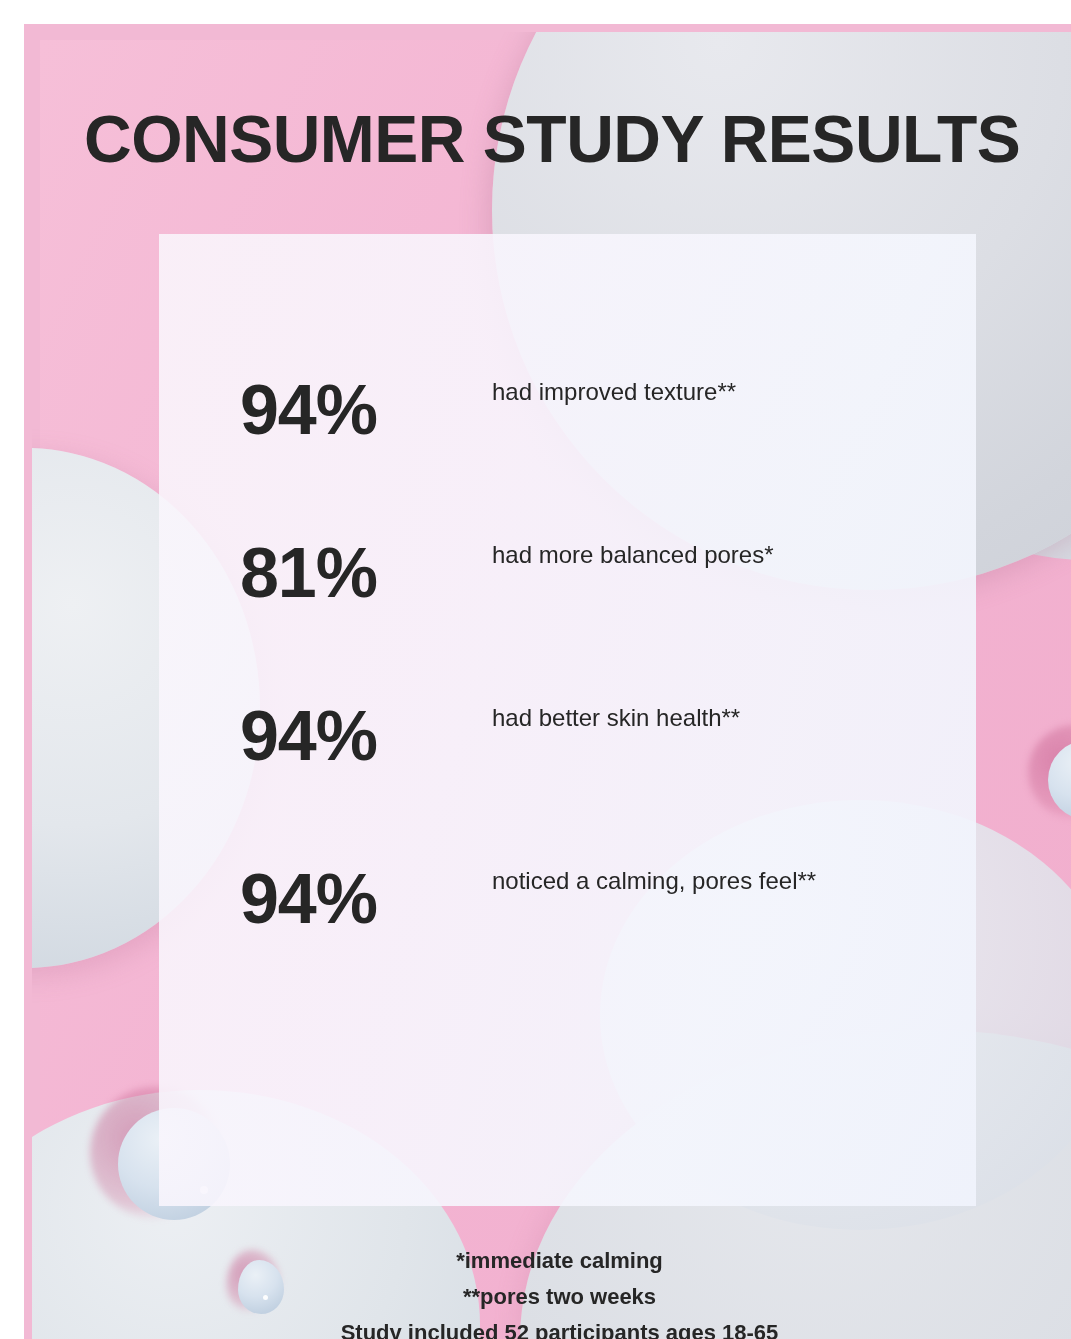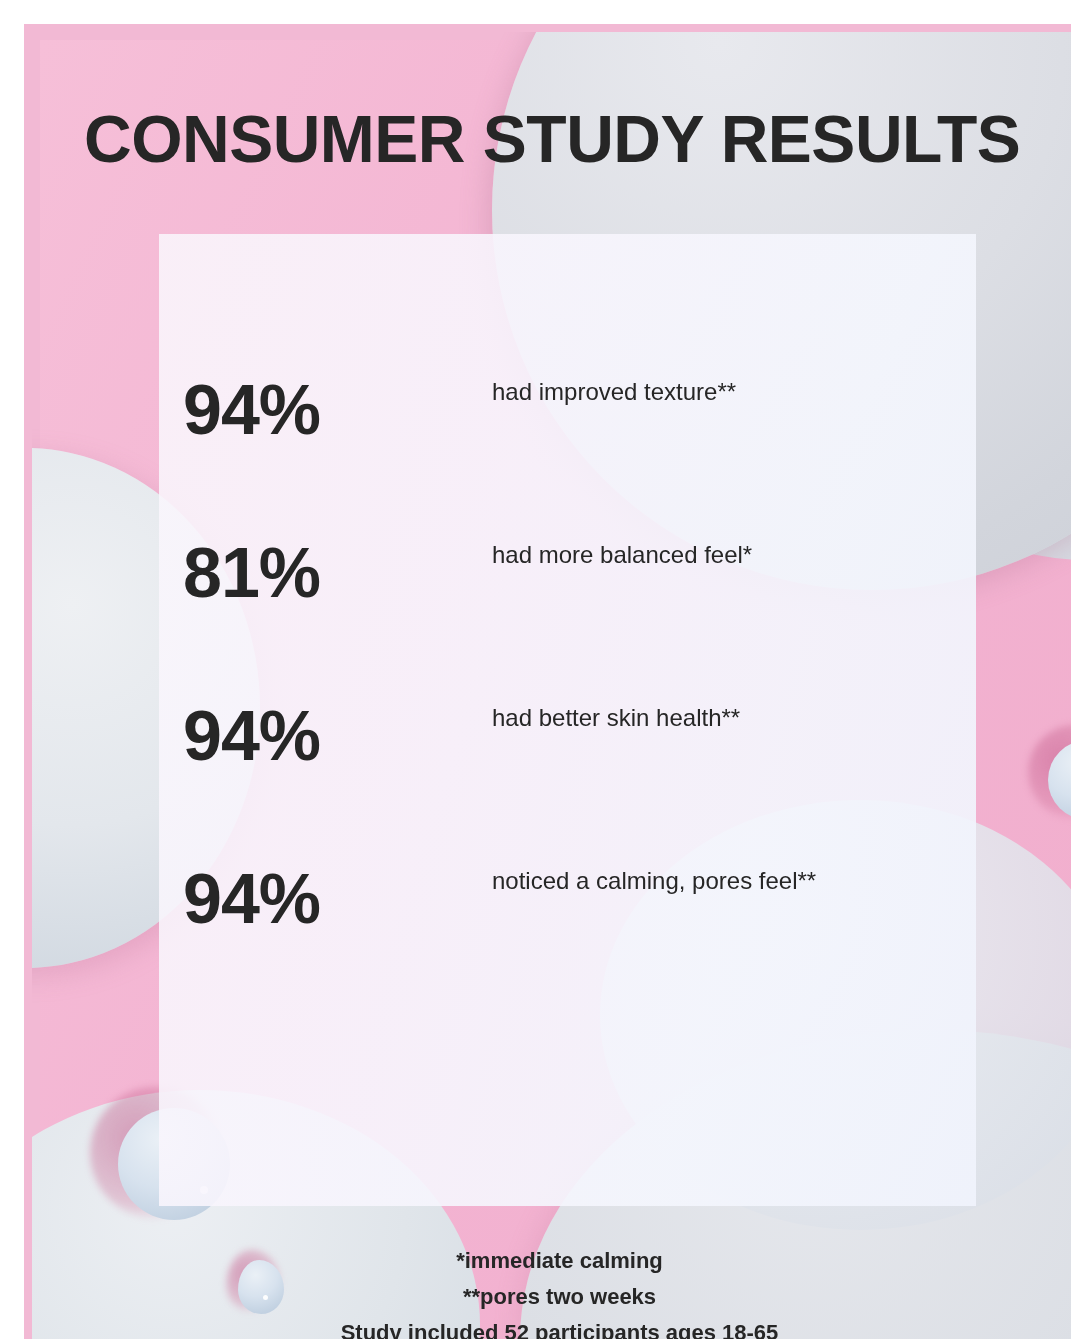--- a/index.html
+++ b/index.html
@@ -138,21 +138,21 @@
     left:0; top:118px;
     width:100%;
   }
   .row{
     display:flex;
     align-items:flex-start;
     height:155px;
   }
   .pct{
     width:251px;
-    text-align:left;
+    text-align:center;
     padding-right:0;
     font-size:70px;
     font-weight:bold;
     line-height:0.99;
     letter-spacing:-1px;
     color:#262626;
   }
   .desc{
     margin-left:50px;
     font-size:24px;
@@ -209,21 +209,21 @@
   <div class="panel">
     <div class="stats">
 
       <div class="row">
         <div class="pct">94%</div>
         <div class="desc">had improved texture**</div>
       </div>
 
       <div class="row">
         <div class="pct">81%</div>
-        <div class="desc">had more balanced feel*</div>
+        <div class="desc">had more balanced pores*</div>
       </div>
 
 
       <div class="row">
         <div class="pct">94%</div>
         <div class="desc">had better skin health**</div>
       </div>
 
       <div class="row">
         <div class="pct">94%</div>

